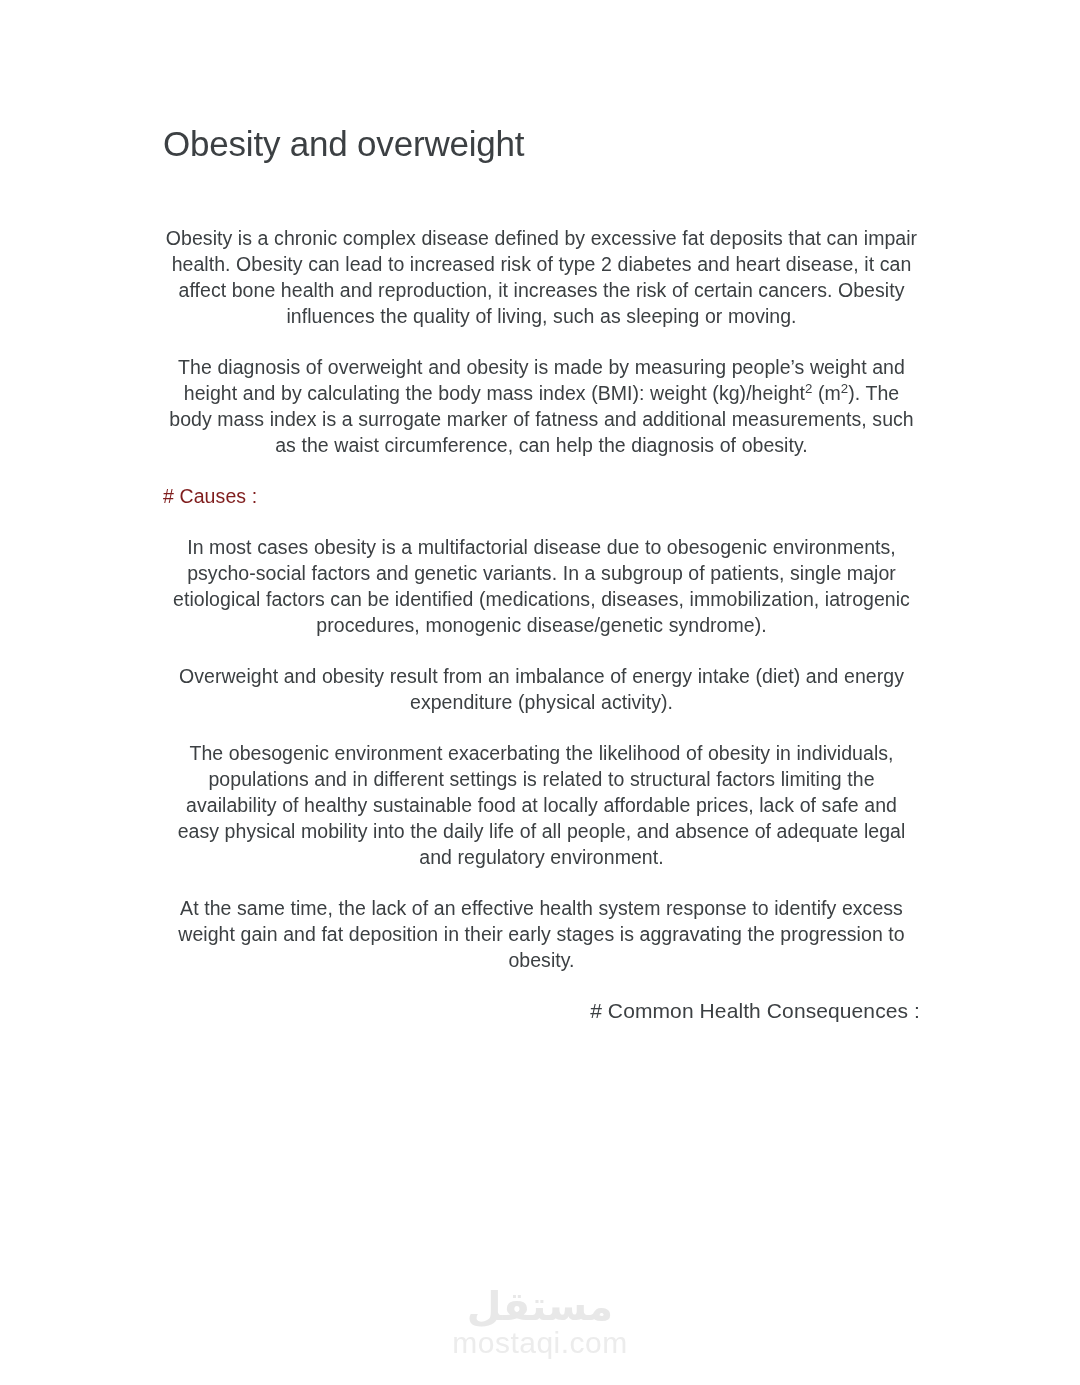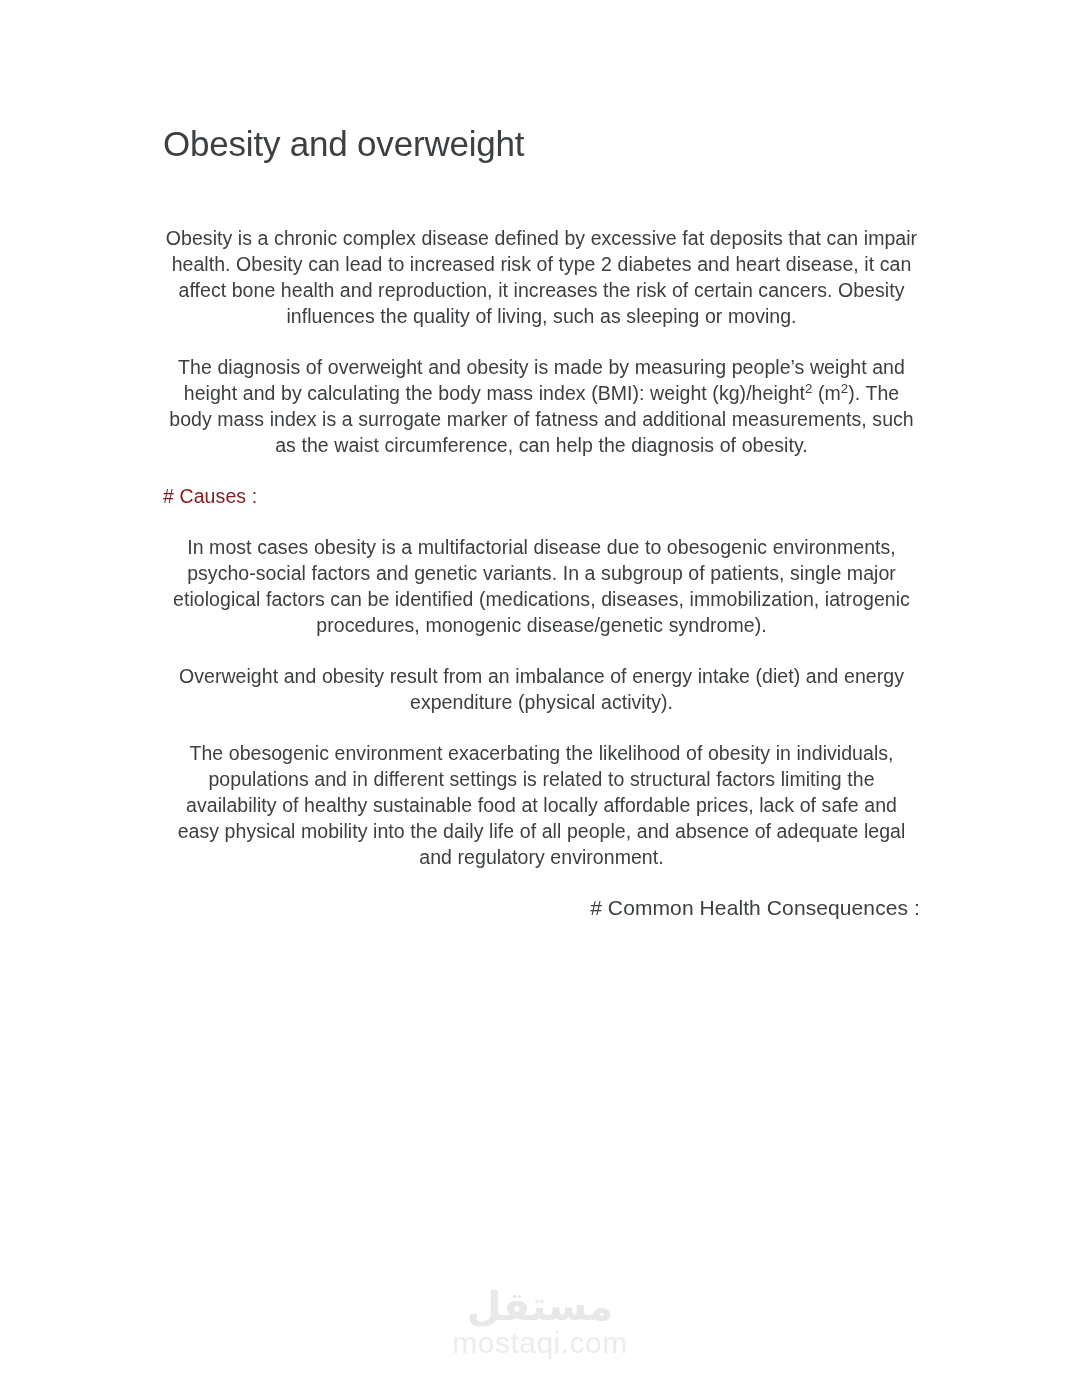--- a/index.html
+++ b/index.html
@@ -134,18 +134,19 @@
 
     <h1 class="doc-title">Obesity and overweight</h1>
 
     <div class="body-block">
         <p class="para">Obesity is a chronic complex disease defined by excessive fat deposits that can impair health. Obesity can lead to increased risk of type 2 diabetes and heart disease, it can affect bone health and reproduction, it increases the risk of certain cancers. Obesity influences the quality of living, such as sleeping or moving.</p>
         <p class="para">The diagnosis of overweight and obesity is made by measuring people’s weight and height and by calculating the body mass index (BMI): weight (kg)/height<sup>2</sup> (m<sup>2</sup>). The body mass index is a surrogate marker of fatness and additional measurements, such as the waist circumference, can help the diagnosis of obesity.</p>
         <p class="heading-strong"># Causes :</p>
         <p class="para">In most cases obesity is a multifactorial disease due to obesogenic environments, psycho-social factors and genetic variants. In a subgroup of patients, single major etiological factors can be identified (medications, diseases, immobilization, iatrogenic procedures, monogenic disease/genetic syndrome).</p>
         <p class="para">Overweight and obesity result from an imbalance of energy intake (diet) and energy expenditure (physical activity).</p>
         <p class="para">The obesogenic environment exacerbating the likelihood of obesity in individuals, populations and in different settings is related to structural factors limiting the availability of healthy sustainable food at locally affordable prices, lack of safe and easy physical mobility into the daily life of all people, and absence of adequate legal and regulatory environment.</p>
+        <p class="para">At the same time, the lack of an effective health system response to identify excess weight gain and fat deposition in their early stages is aggravating the progression to obesity.</p>
         <p class="heading-plain">#  Common Health Consequences :</p>
       </div>
 
   </div>
 
 </div>
 
 </body></html>

